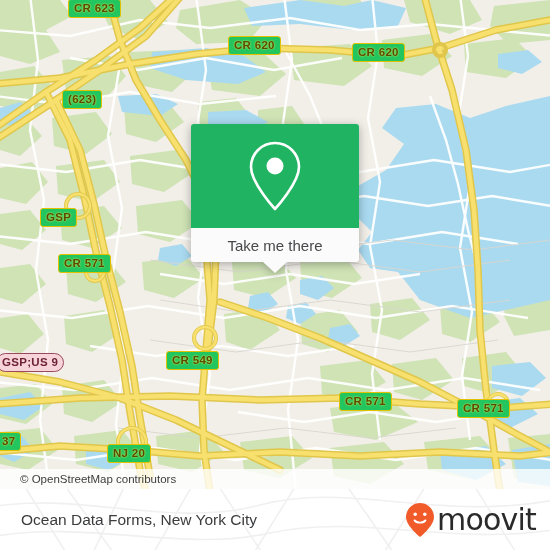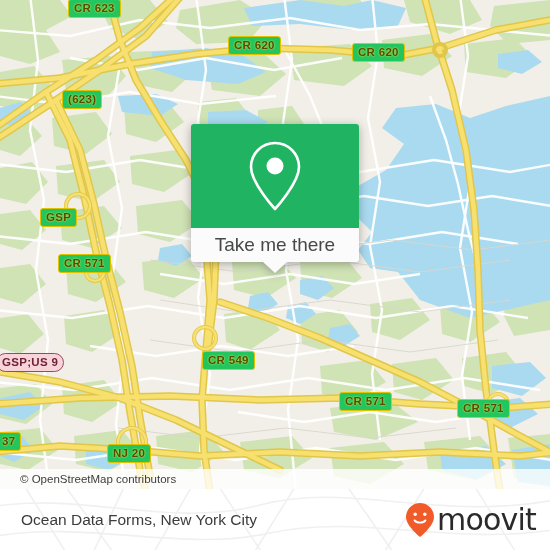--- a/index.html
+++ b/index.html
@@ -66,21 +66,21 @@
   }
   #popup-foot {
     height: 34px;
     background: #fbfbfb;
     border-radius: 0 0 3px 3px;
     display: flex;
     align-items: center;
     justify-content: center;
   }
   #popup-foot-label {
-    font-size: 19px;
+    font-size: 15px;
     color: #47484a;
     font-family: "Liberation Sans", sans-serif;
   }
   #popup-tail {
     position: absolute;
     left: 50%; top: 138px;
     margin-left: -12px;
     width: 0; height: 0;
     border-left: 12px solid transparent;
     border-right: 12px solid transparent;
@@ -320,21 +320,21 @@
     </svg>
 
     <div class="layer" id="shields">
         <div class="shield" style="left: 68px; top: -1px;">CR 623</div>
         <div class="shield" style="left: 228px; top: 36px;">CR 620</div>
         <div class="shield" style="left: 352px; top: 43px;">CR 620</div>
         <div class="shield" style="left: 62px; top: 78px; margin-top: 12px;">(623)</div>
         <div class="shield" style="left: 40px; top: 184px; margin-top: 24px;">GSP</div>
         <div class="shield" style="left: 58px; top: 254px;">CR 571</div>
         <div class="shield pink" style="left: -4px; top: 353px;">GSP;US 9</div>
-        <div class="shield" style="left: 166px; top: 351px; margin-left: 36px;">CR 549</div>
+        <div class="shield" style="left: 166px; top: 351px;">CR 549</div>
         <div class="shield" style="left: 339px; top: 392px;">CR 571</div>
         <div class="shield" style="left: 457px; top: 399px;">CR 571</div>
         <div class="shield" style="left: -4px; top: 432px;">37</div>
         <div class="shield" style="left: 107px; top: 444px;">NJ 20</div>
       </div>
 
     <div id="popup">
       <div id="popup-head">
         <svg width="60" height="74" viewBox="0 0 60 74">
           <path d="M30,4 C16.7,4 6,14.7 6,28 C6,44 30,70 30,70 C30,70 54,44 54,28 C54,14.7 43.3,4 30,4 Z" fill="none" stroke="#ffffff" stroke-width="2.6" stroke-linejoin="round"></path>

